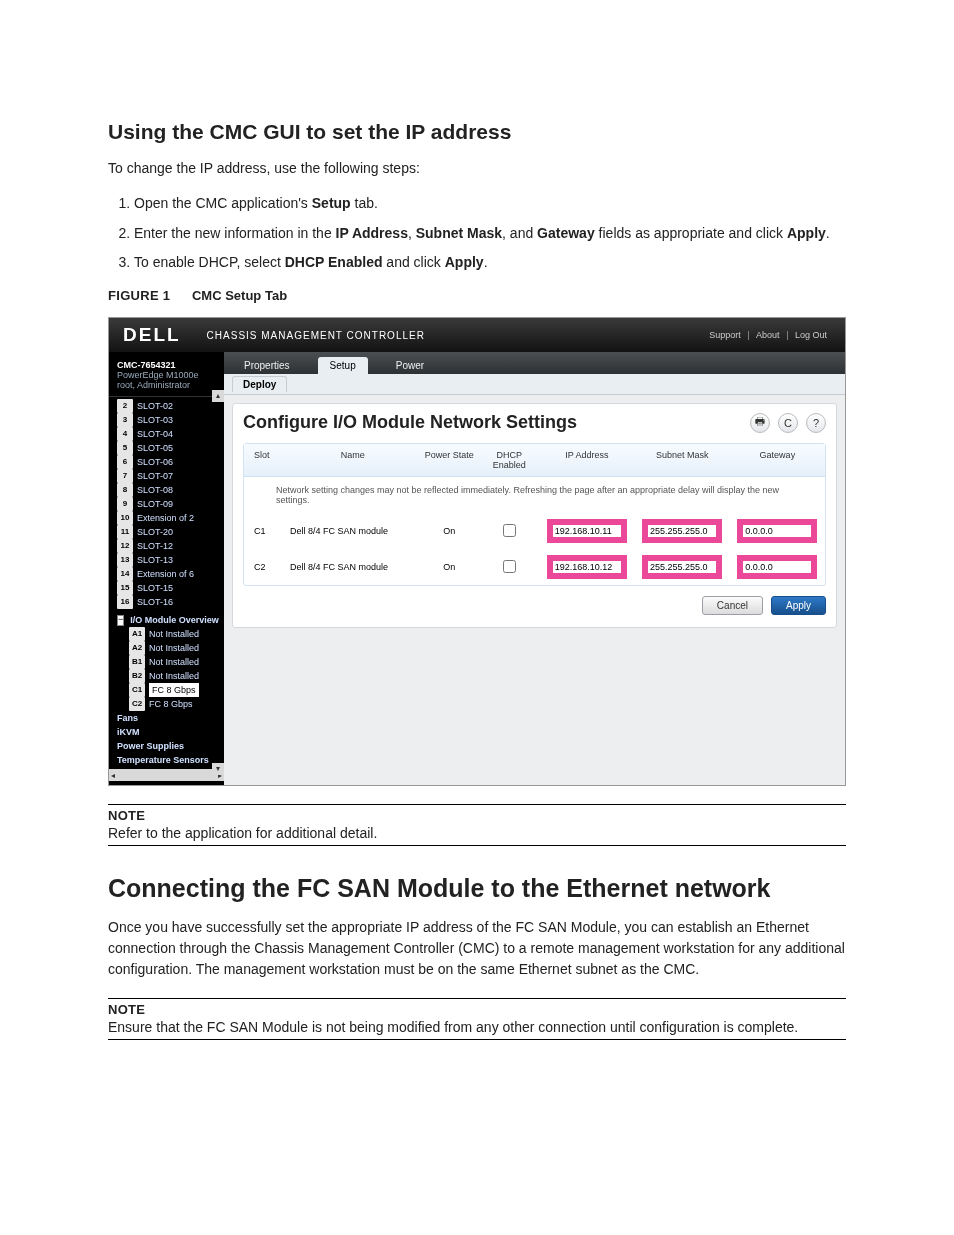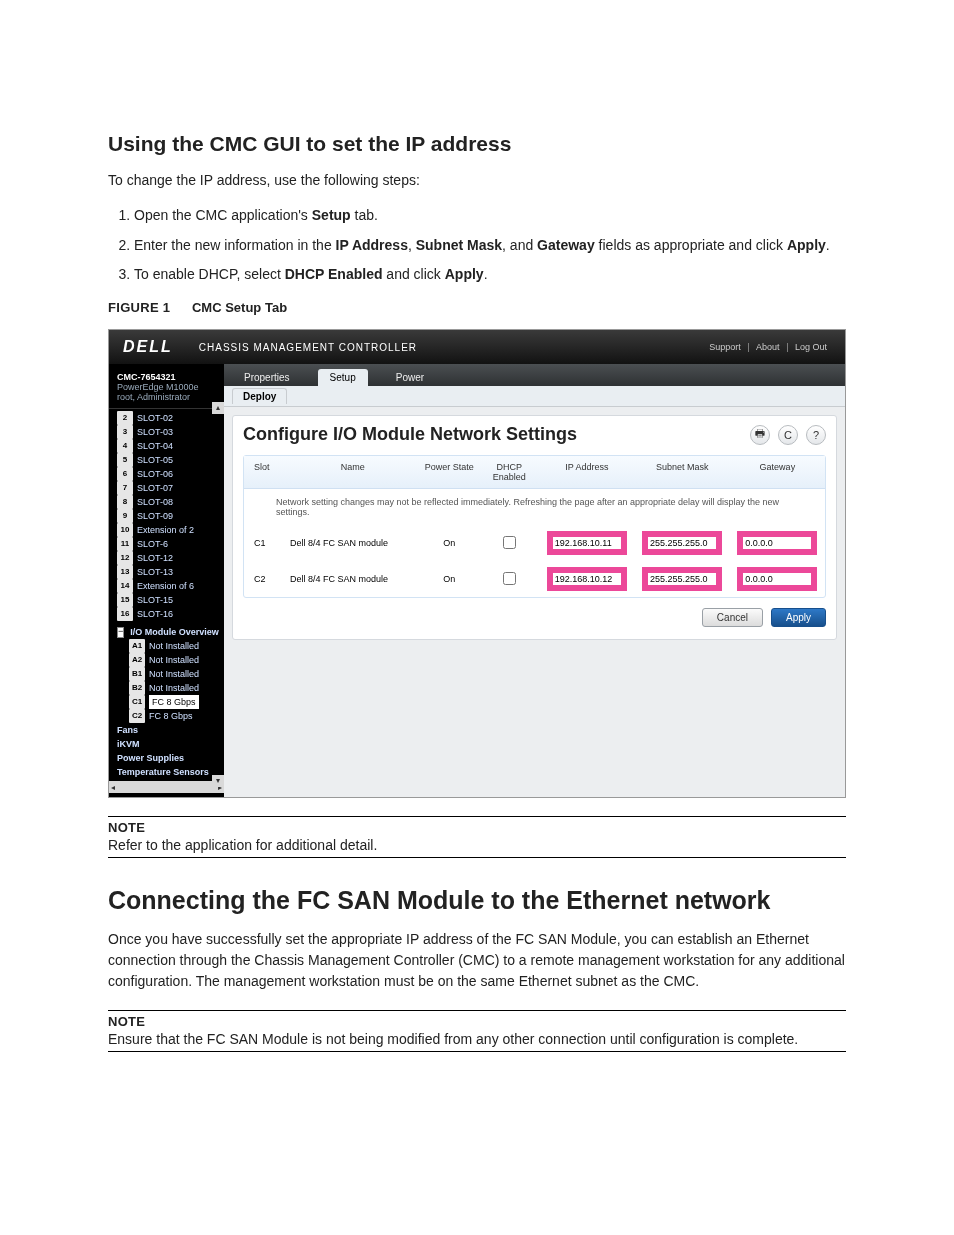--- a/index.html
+++ b/index.html
@@ -1,33 +1,33 @@
 <!DOCTYPE html>
 <html><head>
 <meta charset="utf-8">
 <style>
 html,body{margin:0;padding:0;background:#fff;font-family:Arial,Helvetica,sans-serif;color:#222}
-.page{width:954px;margin:12px auto;padding:120px 108px 80px 108px;box-sizing:border-box}
+.page{width:954px;margin:0 auto;padding:120px 108px 80px 108px;box-sizing:border-box}
 h2.section{font-family:Arial,Helvetica,sans-serif;font-weight:600;font-size:21px;margin:0 0 14px 0;color:#222;font-stretch:condensed}
 p.body{font-size:14px;line-height:1.5;margin:0 0 14px 0}
 ol.steps{font-size:14px;line-height:1.55;margin:0 0 14px 0;padding-left:26px}
 ol.steps li{margin-bottom:8px}
 .bold{font-weight:700}
 .figlabel{font-size:13px;margin:4px 0 14px 0}
 .figlabel .fig{font-weight:700;letter-spacing:.3px}
 .figlabel .figtitle{font-weight:700;margin-left:18px}
 .note-block{margin:18px 0 20px 0}
 .note-rule{border:0;border-top:1px solid #000;margin:0}
 .note-word{font-weight:700;font-size:13px;margin:3px 0 0 0;letter-spacing:.3px}
 .note-text{font-size:14px;margin:2px 0 4px 0}
 h2.section.big{font-size:25px;margin-top:28px}
 
 .cmc-window{border:1px solid #999;width:100%;font-family:Verdana,Arial,sans-serif;font-size:10px;color:#000;background:#fff;box-sizing:border-box}
 .cmc-header{background:linear-gradient(#3a3a3a,#121212);color:#fff;height:34px;display:flex;align-items:center;padding:0 14px;justify-content:space-between}
-.cmc-logo{font-family:Impact,Arial Black,sans-serif;font-size:16px;letter-spacing:2px;font-weight:700;font-style:italic}
+.cmc-logo{font-family:Impact,Arial Black,sans-serif;font-size:19px;letter-spacing:2px;font-weight:700;}
 .cmc-title{font-size:10px;letter-spacing:1px;margin-left:12px}
 .cmc-header-left{display:flex;align-items:center;gap:14px}
 .cmc-header-right a{color:#ccc;text-decoration:none;padding:0 4px}
 .cmc-header-right{font-size:9px;color:#999}
 .cmc-body{display:flex}
 .cmc-sidebar{width:115px;background:#000;color:#fff;padding:4px 0 4px 0;font-size:9px;position:relative}
 .sb-hdr{padding:4px 8px 6px 8px;border-bottom:1px solid #333}
 .sb-hdr .chassis{font-weight:700;color:#fff}
 .sb-hdr .sub{color:#9ab}
 .sb-tree{padding:2px 4px 2px 6px;line-height:14px}
@@ -140,21 +140,21 @@
             <div class="sb-item">
               <span class="sb-badge">9</span>
               <span class="sb-link">SLOT-09</span>
             </div>
             <div class="sb-item">
               <span class="sb-badge">10</span>
               <span class="sb-link">Extension of 2</span>
             </div>
             <div class="sb-item">
               <span class="sb-badge">11</span>
-              <span class="sb-link">SLOT-6</span>
+              <span class="sb-link">SLOT-20</span>
             </div>
             <div class="sb-item">
               <span class="sb-badge">12</span>
               <span class="sb-link">SLOT-12</span>
             </div>
             <div class="sb-item">
               <span class="sb-badge">13</span>
               <span class="sb-link">SLOT-13</span>
             </div>
             <div class="sb-item">

